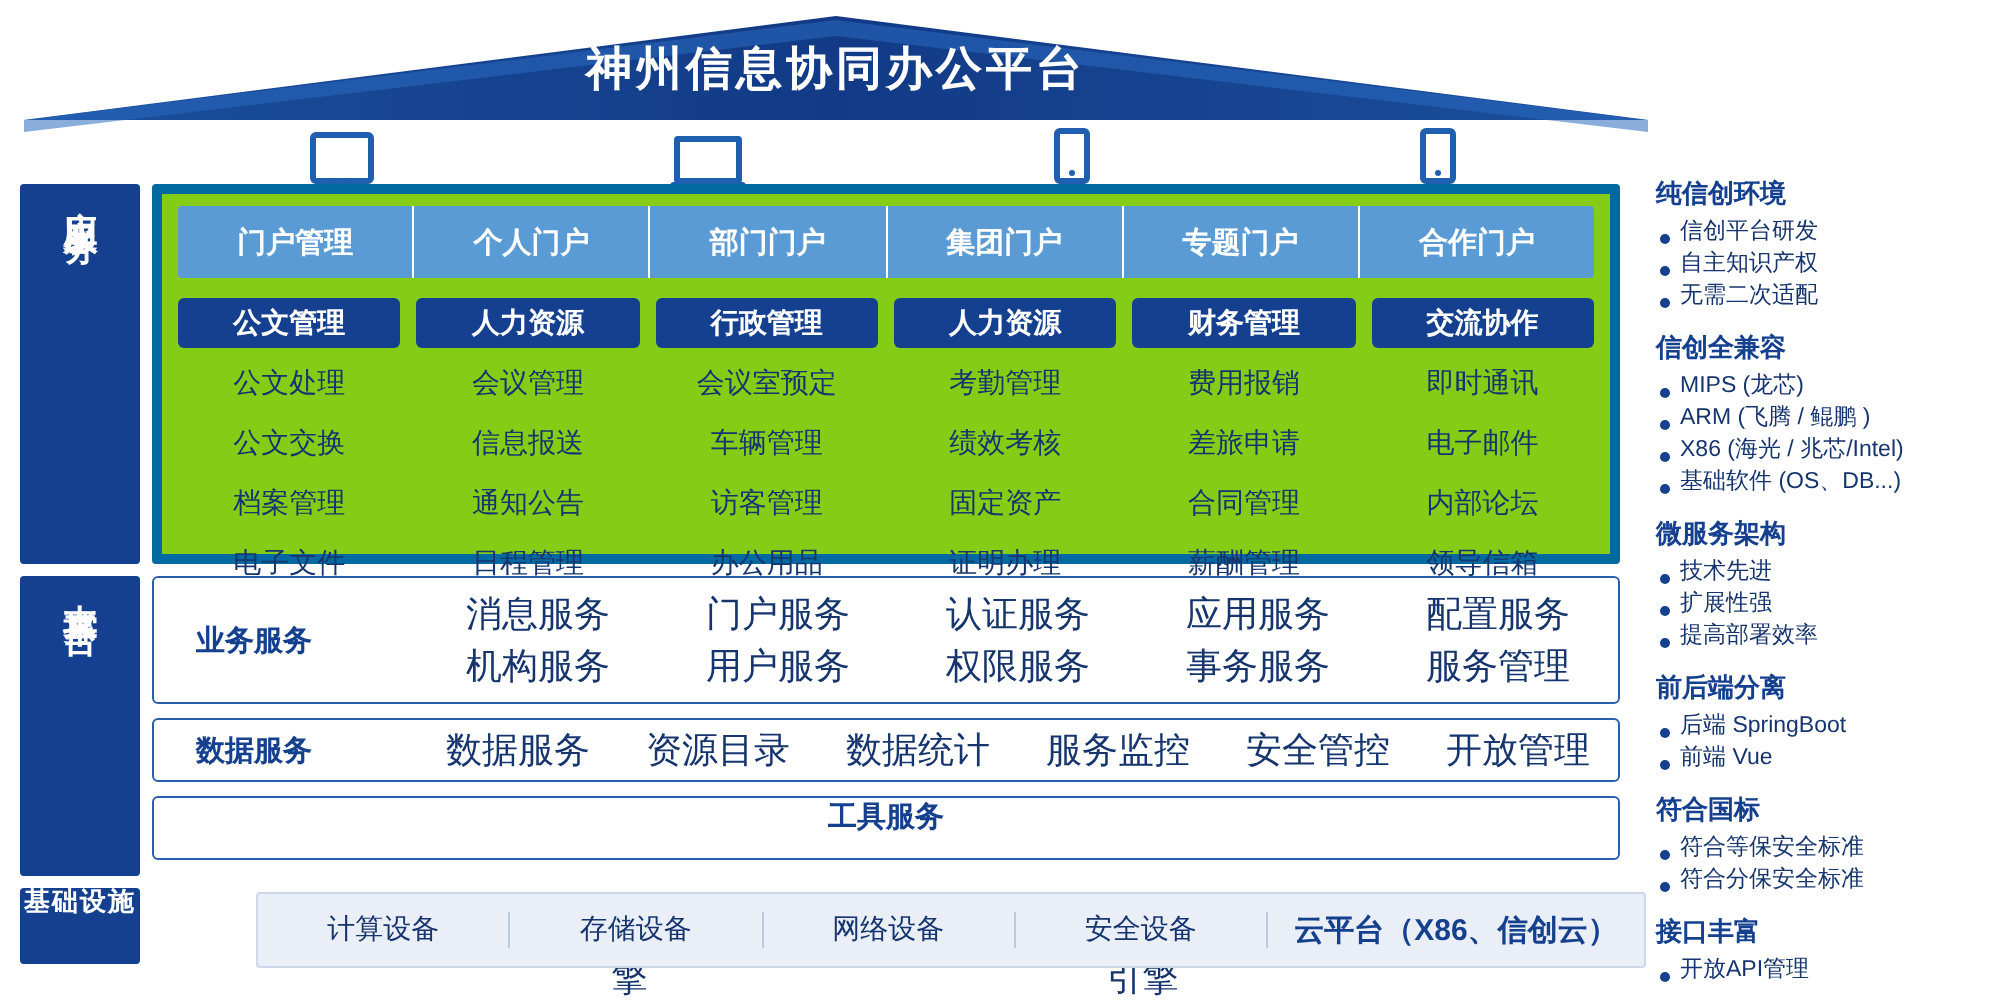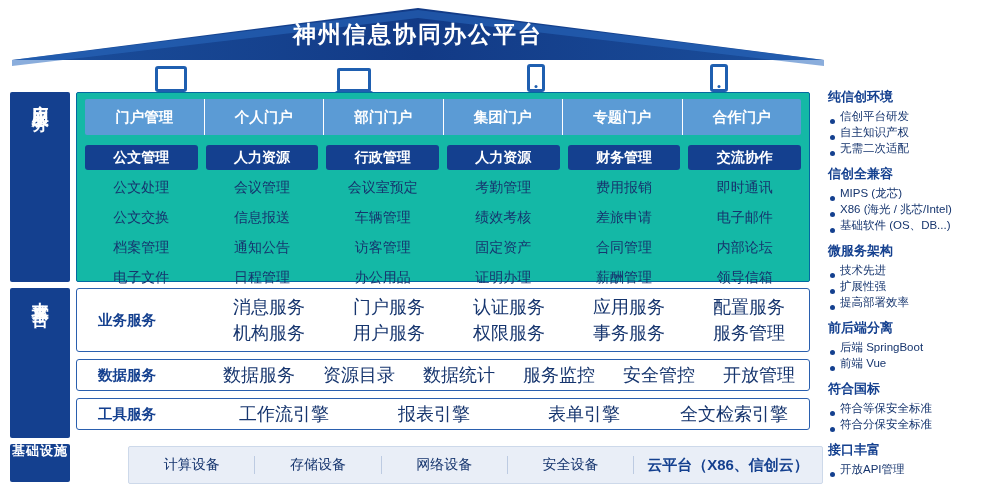--- a/index.html
+++ b/index.html
@@ -46,21 +46,21 @@
   }
   .lab-app{height:190px;margin-bottom:6px;}
   .lab-sup{height:150px;margin-bottom:6px;}
   .lab-inf{height:38px;font-size:13px;letter-spacing:1px;}
   .lab span{writing-mode:vertical-rl;text-orientation:upright;line-height:1.15;}
   .lab-inf span{writing-mode:horizontal-tb;text-orientation:initial;}
 
   
   .app-block{
     position:absolute;left:76px;top:92px;width:734px;height:190px;
-    background:#14b8a6;border:1px solid #0369a1;border-radius:2px;
+    background:#84cc16;border:5px solid #0369a1;border-radius:2px;
     padding:0;box-sizing:border-box;
   }
   .portal-row{
     display:flex;height:36px;margin:6px 8px 0 8px;
     background:#5b9bd5;border-radius:2px;overflow:hidden;
   }
   .portal-cell{
     flex:1;display:flex;align-items:center;justify-content:center;
     color:#ffffff;font-size:14.5px;font-weight:bold;
     border-right:1px solid #ffffff;
@@ -90,42 +90,42 @@
   .sup-title{
     width:100px;flex:none;text-align:center;font-weight:bold;font-size:14.5px;color:#14408f;
   }
   .sup-body{flex:1;}
   .sup-line{display:flex;}
   .sup-cell{
     flex:1;text-align:center;font-size:18px;color:#16356e;line-height:26px;
   }
   .card-biz{height:64px;margin-bottom:7px;}
   .card-data{height:32px;margin-bottom:7px;}
-  .card-tool{height:32px;}
+  .card-tool{height:32px;flex-direction:column;}
 
   
   .infra{
     position:absolute;left:128px;top:446px;width:695px;height:38px;
     background:#e9eef7;border:1px solid #cdd9ea;border-radius:2px;
     display:flex;align-items:center;box-sizing:border-box;
   }
   .infra-cell{
     flex:1;text-align:center;font-size:14px;color:#16356e;
     border-right:1px solid #bdcbe2;
   }
   .infra-cell:last-child{border-right:none;font-weight:bold;font-size:15px;color:#14408f;flex:1.5;}
 
   
   .rightcol{
     position:absolute;left:828px;top:88px;width:164px;height:400px;
     font-size:11.5px;color:#16356e;
   }
   .r-group{margin-bottom:9px;}
   .r-title{font-size:13px;font-weight:bold;color:#14408f;margin-bottom:3px;}
-  .r-li{display:flex;align-items:flex-end;line-height:15px;margin-bottom:1px;}
+  .r-li{display:flex;align-items:center;line-height:15px;margin-bottom:1px;}
   .r-dot{
     width:5px;height:5px;border-radius:50%;background:#14408f;
     margin:5px 5px 0 2px;flex:none;
   }
   .r-txt{flex:1;}
 </style>
 </head>
 <body>
 
 <div class="canvas">
@@ -304,20 +304,24 @@
     </div>
 
     <div class="r-group">
       <div class="r-title">信创全兼容</div>
       <div class="r-li">
           <span class="r-dot"></span>
           <span class="r-txt">MIPS (龙芯)</span>
         </div>
       <div class="r-li">
           <span class="r-dot"></span>
+          <span class="r-txt">ARM (飞腾 / 鲲鹏 )</span>
+        </div>
+      <div class="r-li">
+          <span class="r-dot"></span>
           <span class="r-txt">X86 (海光 / 兆芯/Intel)</span>
         </div>
       <div class="r-li">
           <span class="r-dot"></span>
           <span class="r-txt">基础软件 (OS、DB...)</span>
         </div>
     </div>
 
     <div class="r-group">
       <div class="r-title">微服务架构</div>

